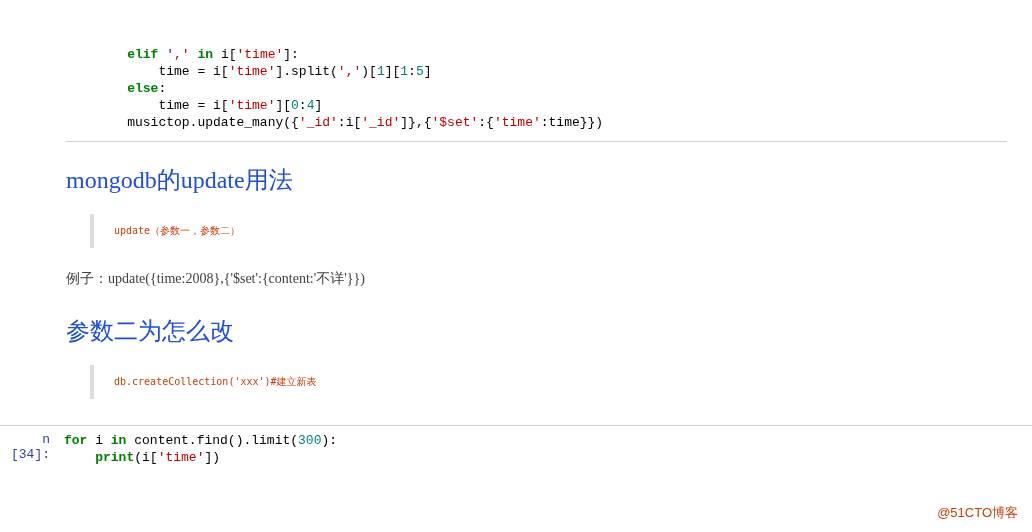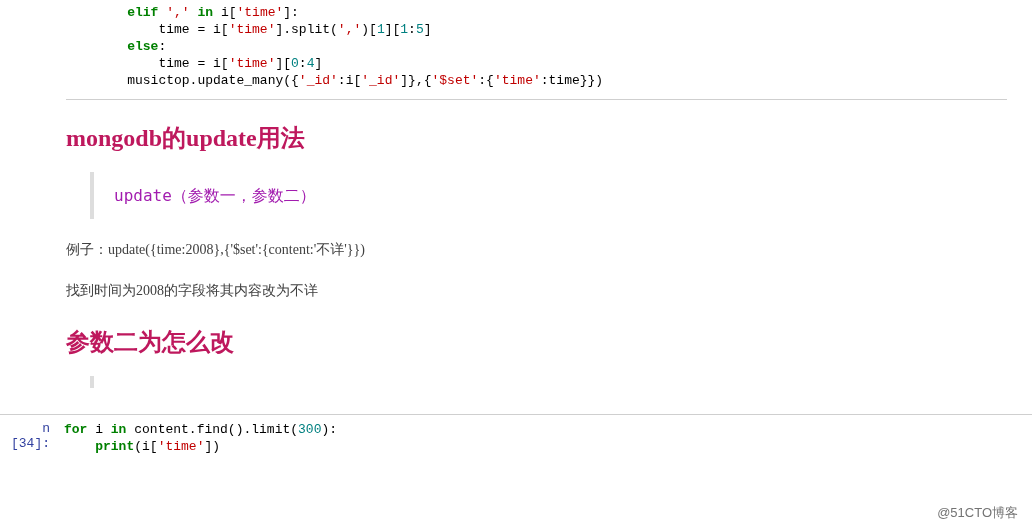--- a/index.html
+++ b/index.html
@@ -9,49 +9,50 @@
       color: #333;
       background: #fff;
       width: 1032px;
       height: 532px;
       overflow: hidden;
       position: relative;
     }
     .content-area {
       padding-left: 66px;
       padding-right: 25px;
+      margin-top: 42px;
     }
     .code-block-top {
       border-bottom: 1px solid #cfcfcf;
       padding: 4px 0 10px 30px;
       margin-bottom: 20px;
       font-family: "Courier New", monospace;
       font-size: 13px;
       line-height: 17px;
       white-space: pre;
     }
     .k-green { color: #008000; font-weight: bold; }
     .k-red { color: #c00000; }
     .k-teal { color: #008080; }
     .plain { color: #000; }
     h2.section-heading {
       font-family: "SimSun", "宋体", serif;
-      font-weight: bold;
+      font-weight: normal;
       font-size: 24px;
-      color: #be185d;
+      color: #1d4ed8;
       margin: 22px 0 18px 0;
     }
     blockquote.quote {
       border-left: 4px solid #ddd;
       margin: 10px 0 18px 24px;
       padding: 6px 0 6px 20px;
       font-family: "SimSun", "宋体", monospace;
-      font-size: 16px;
+      font-size: 10px;
       line-height: 2.2;
-      color: #a21caf;
+      color: #c2410c;
     }
     p.para {
       margin: 14px 0;
       line-height: 1.9;
       font-size: 14px;
       color: #404040;
     }
     .cell-row {
       display: flex;
       border-top: 1px solid #cfcfcf;
@@ -71,21 +72,21 @@
       padding: 6px 0 6px 6px;
       font-family: "Courier New", monospace;
       font-size: 13px;
       line-height: 17px;
       white-space: pre;
     }
     .watermark {
       position: absolute;
       right: 14px;
       bottom: 10px;
-      color: #737373;
+      color: #c2410c;
       font-size: 13px;
       font-family: Arial, sans-serif;
     }
   </style>
 </head>
 <body>
 
 <div class="content-area">
   <div class="code-block-top" id="code-top"><span class="plain">    </span><span class="k-green">elif</span><span class="plain"> </span><span class="k-red">','</span><span class="plain"> </span><span class="k-green">in</span><span class="plain"> i[</span><span class="k-red">'time'</span><span class="plain">]:</span>
 <span class="plain">        time = i[</span><span class="k-red">'time'</span><span class="plain">].split(</span><span class="k-red">','</span><span class="plain">)[</span><span class="k-teal">1</span><span class="plain">][</span><span class="k-teal">1</span><span class="plain">:</span><span class="k-teal">5</span><span class="plain">]</span>
@@ -93,25 +94,25 @@
 <span class="plain">        time = i[</span><span class="k-red">'time'</span><span class="plain">][</span><span class="k-teal">0</span><span class="plain">:</span><span class="k-teal">4</span><span class="plain">]</span>
 <span class="plain">    musictop.update_many({</span><span class="k-red">'_id'</span><span class="plain">:i[</span><span class="k-red">'_id'</span><span class="plain">]},{</span><span class="k-red">'$set'</span><span class="plain">:{</span><span class="k-red">'time'</span><span class="plain">:time}})</span></div>
 
   <h2 class="section-heading">mongodb的update用法</h2>
 
   <blockquote class="quote">
     <div>update（参数一，参数二）</div>
   </blockquote>
 
   <p class="para">例子：update({time:2008},{'$set':{content:'不详'}})</p>
-  <p class="para">找到时间为2008的字段将其内容改为不详</p>
 
   <h2 class="section-heading">参数二为怎么改</h2>
 
   <blockquote class="quote">
+    <div>db.createCollection('xxx')#建立新表</div>
   </blockquote>
 </div>
 
 <div class="cell-row">
   <div class="prompt">n [34]:</div>
   <div class="cell-code" id="cell-code"><span class="k-green">for</span><span class="plain"> i </span><span class="k-green">in</span><span class="plain"> content.find().limit(</span><span class="k-teal">300</span><span class="plain">):</span>
 <span class="plain">    </span><span class="k-green">print</span><span class="plain">(i[</span><span class="k-red">'time'</span><span class="plain">])</span></div>
 </div>
 
 <div class="watermark">@51CTO博客</div>

